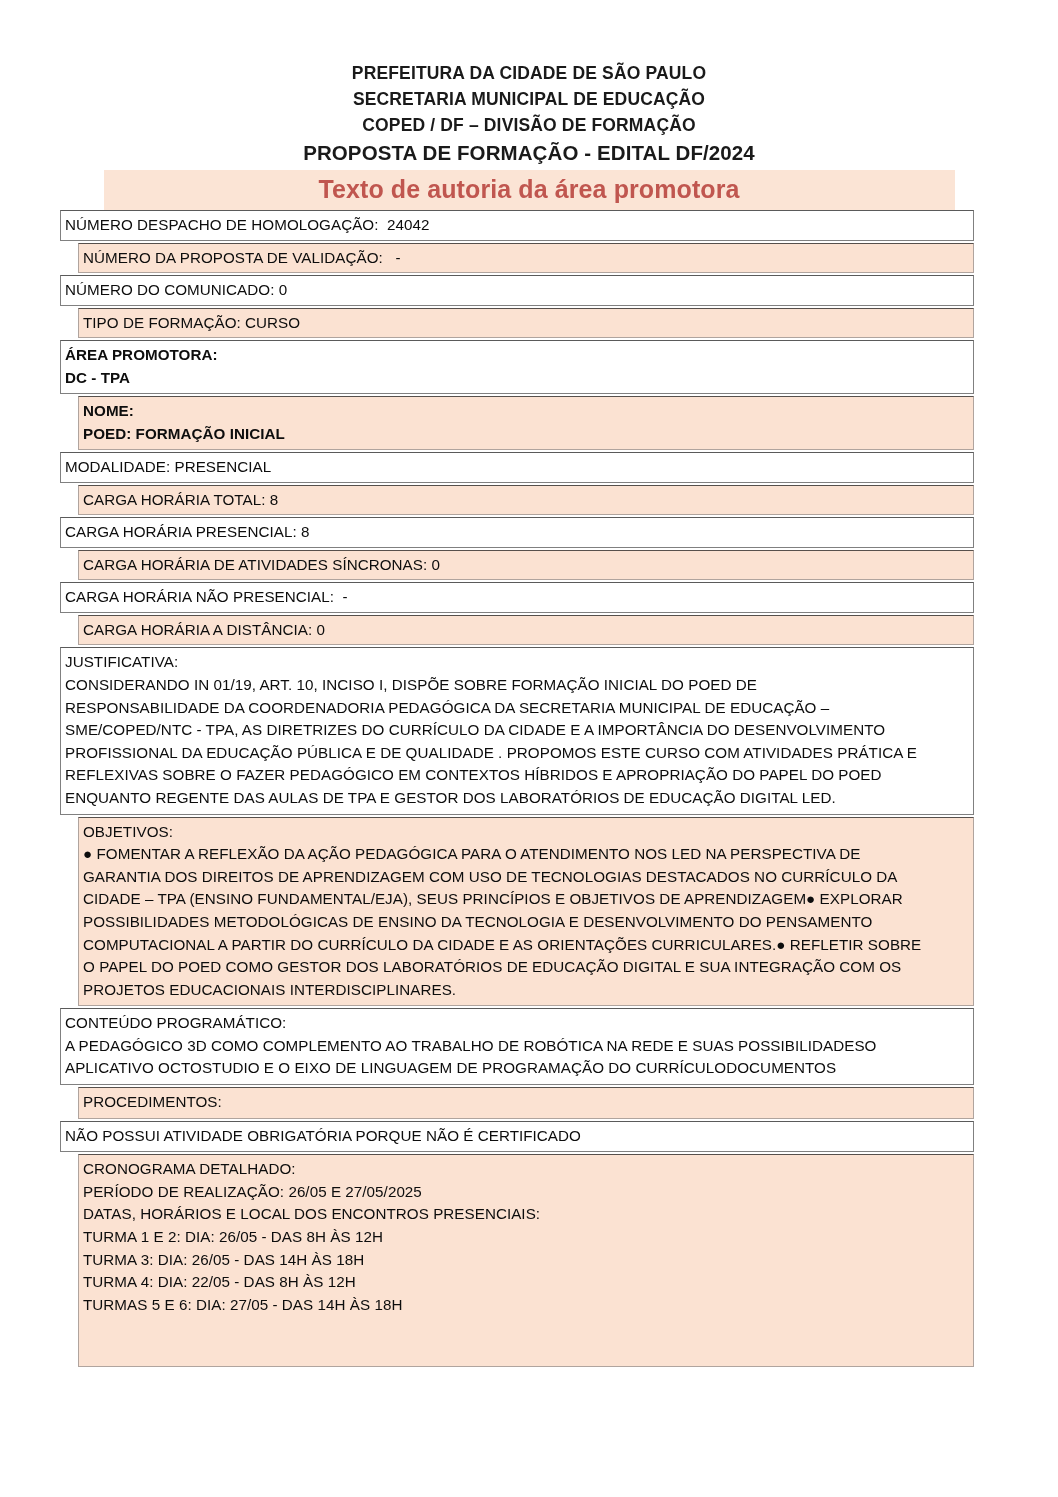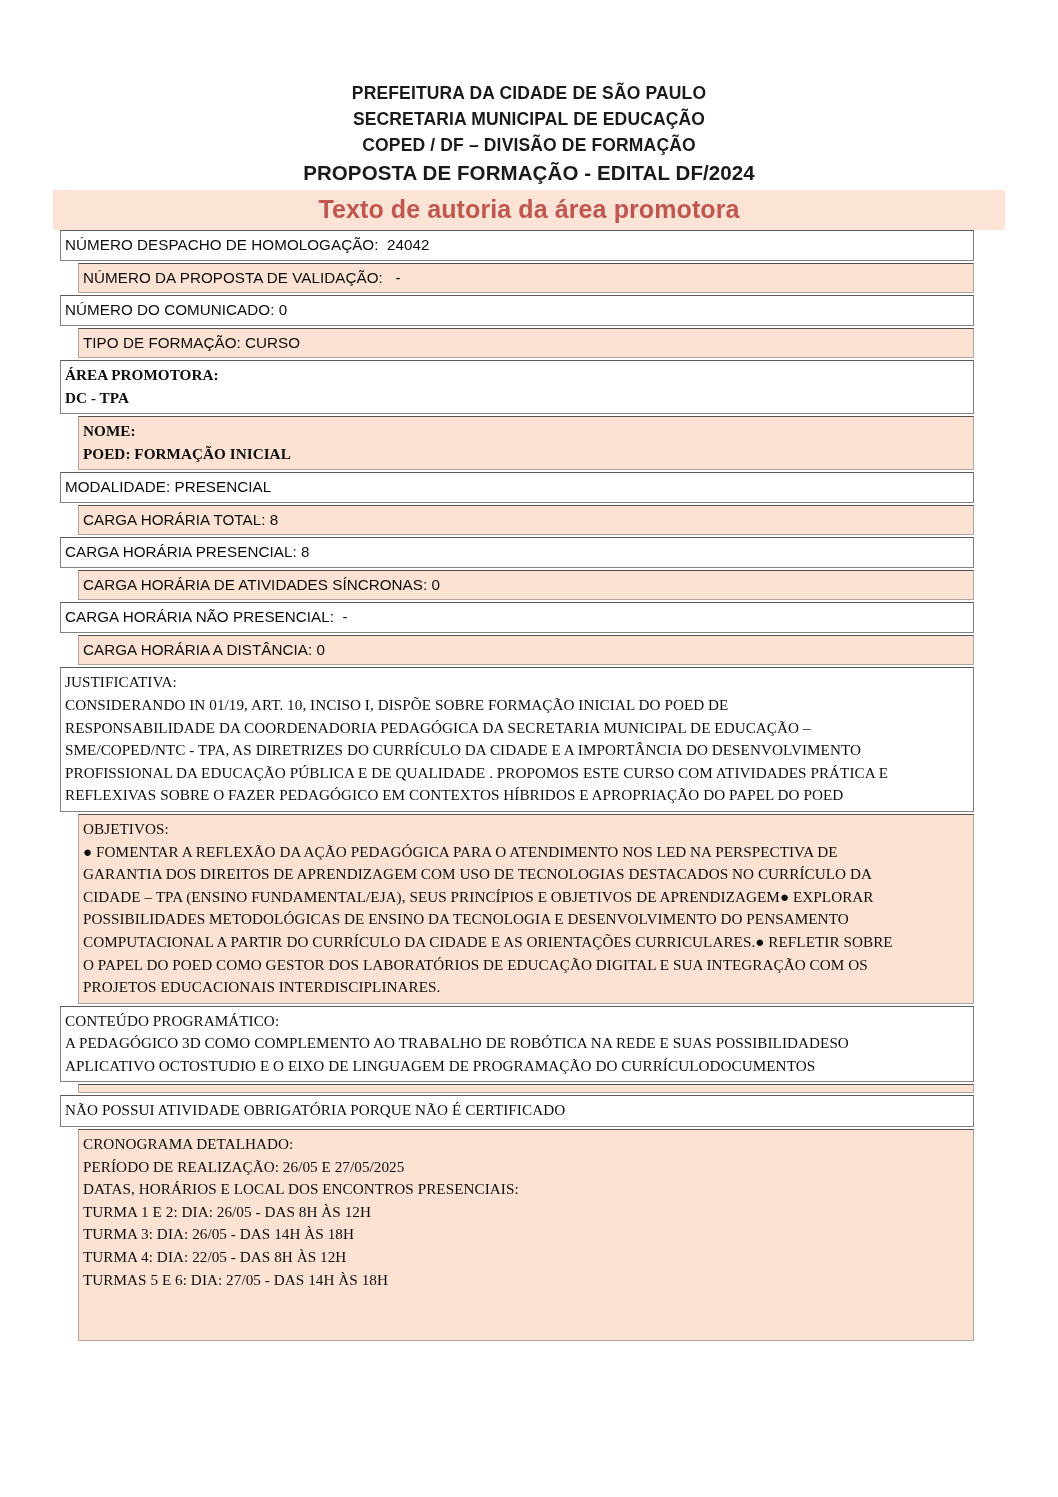--- a/index.html
+++ b/index.html
@@ -19,41 +19,41 @@
 
   .page {
     position: relative;
     width: 1058px;
     height: 1497px;
     background: #ffffff;
   }
 
   
   .title-block {
-    padding-top: 80px;
+    padding-top: 60px;
     text-align: center;
   }
   .title-line {
     font-weight: bold;
     font-size: 17.5px;
     line-height: 26px;
     letter-spacing: 0.15px;
     color: #1a1a1a;
     white-space: nowrap;
   }
   .title-line.big {
     font-size: 20.5px;
     line-height: 30px;
     letter-spacing: 0.1px;
   }
 
   
   .banner {
     margin: 2px auto 0 auto;
-    width: 952px;
+    width: 851px;
     background: #fbe4d5;
     text-align: center;
     padding: 3px 0 5px 0;
   }
   .banner-text {
     font-size: 25px;
     line-height: 32px;
     font-weight: bold;
     color: #c0564f;
     letter-spacing: 0.1px;
@@ -80,21 +80,21 @@
   }
   .line {
     font-size: 15.2px;
     line-height: 21.5px;
     letter-spacing: 0.05px;
     color: #0d0d0d;
     white-space: pre-wrap;
   }
   .line.bold { font-weight: bold; }
 
-  .row.block .line { line-height: 22.6px; font-family: Liberation Serif, serif; }
+  .row.block .line { line-height: 22.6px; }
 </style>
 </head>
 <body>
 
 <div class="page">
 
   <div class="title-block">
     <div class="title-line">PREFEITURA DA CIDADE DE SÃO PAULO</div>
     <div class="title-line">SECRETARIA MUNICIPAL DE EDUCAÇÃO</div>
     <div class="title-line">COPED / DF – DIVISÃO DE FORMAÇÃO</div>
@@ -144,37 +144,39 @@
       <div class="row shaded">
         <div class="line">CARGA HORÁRIA A DISTÂNCIA: 0</div>
       </div>
       <div class="row block">
         <div class="line">JUSTIFICATIVA:</div>
         <div class="line">CONSIDERANDO IN 01/19, ART. 10, INCISO I, DISPÕE SOBRE FORMAÇÃO INICIAL DO POED DE</div>
         <div class="line">RESPONSABILIDADE DA COORDENADORIA PEDAGÓGICA DA SECRETARIA MUNICIPAL DE EDUCAÇÃO –</div>
         <div class="line">SME/COPED/NTC - TPA, AS DIRETRIZES DO CURRÍCULO DA CIDADE E A IMPORTÂNCIA DO DESENVOLVIMENTO</div>
         <div class="line">PROFISSIONAL DA EDUCAÇÃO PÚBLICA E DE QUALIDADE . PROPOMOS ESTE CURSO COM ATIVIDADES PRÁTICA E</div>
         <div class="line">REFLEXIVAS SOBRE O FAZER PEDAGÓGICO EM CONTEXTOS HÍBRIDOS E APROPRIAÇÃO DO PAPEL DO POED</div>
+        <div class="line">ENQUANTO REGENTE DAS AULAS DE TPA E GESTOR DOS LABORATÓRIOS DE EDUCAÇÃO DIGITAL LED.</div>
       </div>
       <div class="row shaded block">
         <div class="line">OBJETIVOS:</div>
         <div class="line">● FOMENTAR A REFLEXÃO DA AÇÃO PEDAGÓGICA PARA O ATENDIMENTO NOS LED NA PERSPECTIVA DE</div>
         <div class="line">GARANTIA DOS DIREITOS DE APRENDIZAGEM COM USO DE TECNOLOGIAS DESTACADOS NO CURRÍCULO DA</div>
         <div class="line">CIDADE – TPA (ENSINO FUNDAMENTAL/EJA), SEUS PRINCÍPIOS E OBJETIVOS DE APRENDIZAGEM● EXPLORAR</div>
         <div class="line">POSSIBILIDADES METODOLÓGICAS DE ENSINO DA TECNOLOGIA E DESENVOLVIMENTO DO PENSAMENTO</div>
         <div class="line">COMPUTACIONAL A PARTIR DO CURRÍCULO DA CIDADE E AS ORIENTAÇÕES CURRICULARES.● REFLETIR SOBRE</div>
         <div class="line">O PAPEL DO POED COMO GESTOR DOS LABORATÓRIOS DE EDUCAÇÃO DIGITAL E SUA INTEGRAÇÃO COM OS</div>
         <div class="line">PROJETOS EDUCACIONAIS INTERDISCIPLINARES.</div>
       </div>
       <div class="row block">
         <div class="line">CONTEÚDO PROGRAMÁTICO:</div>
         <div class="line">A PEDAGÓGICO 3D COMO COMPLEMENTO AO TRABALHO DE ROBÓTICA NA REDE E SUAS POSSIBILIDADESO</div>
         <div class="line">APLICATIVO OCTOSTUDIO E O EIXO DE LINGUAGEM DE PROGRAMAÇÃO DO CURRÍCULODOCUMENTOS</div>
       </div>
       <div class="row shaded block">
+        <div class="line">PROCEDIMENTOS:</div>
       </div>
       <div class="row block">
         <div class="line">NÃO POSSUI ATIVIDADE OBRIGATÓRIA PORQUE NÃO É CERTIFICADO</div>
       </div>
       <div class="row shaded block">
         <div class="line">CRONOGRAMA DETALHADO:</div>
         <div class="line">PERÍODO DE REALIZAÇÃO: 26/05 E 27/05/2025</div>
         <div class="line">DATAS, HORÁRIOS E LOCAL DOS ENCONTROS PRESENCIAIS:</div>
         <div class="line">TURMA 1 E 2: DIA: 26/05 - DAS 8H ÀS 12H</div>
         <div class="line">TURMA 3: DIA: 26/05 - DAS 14H ÀS 18H</div>

